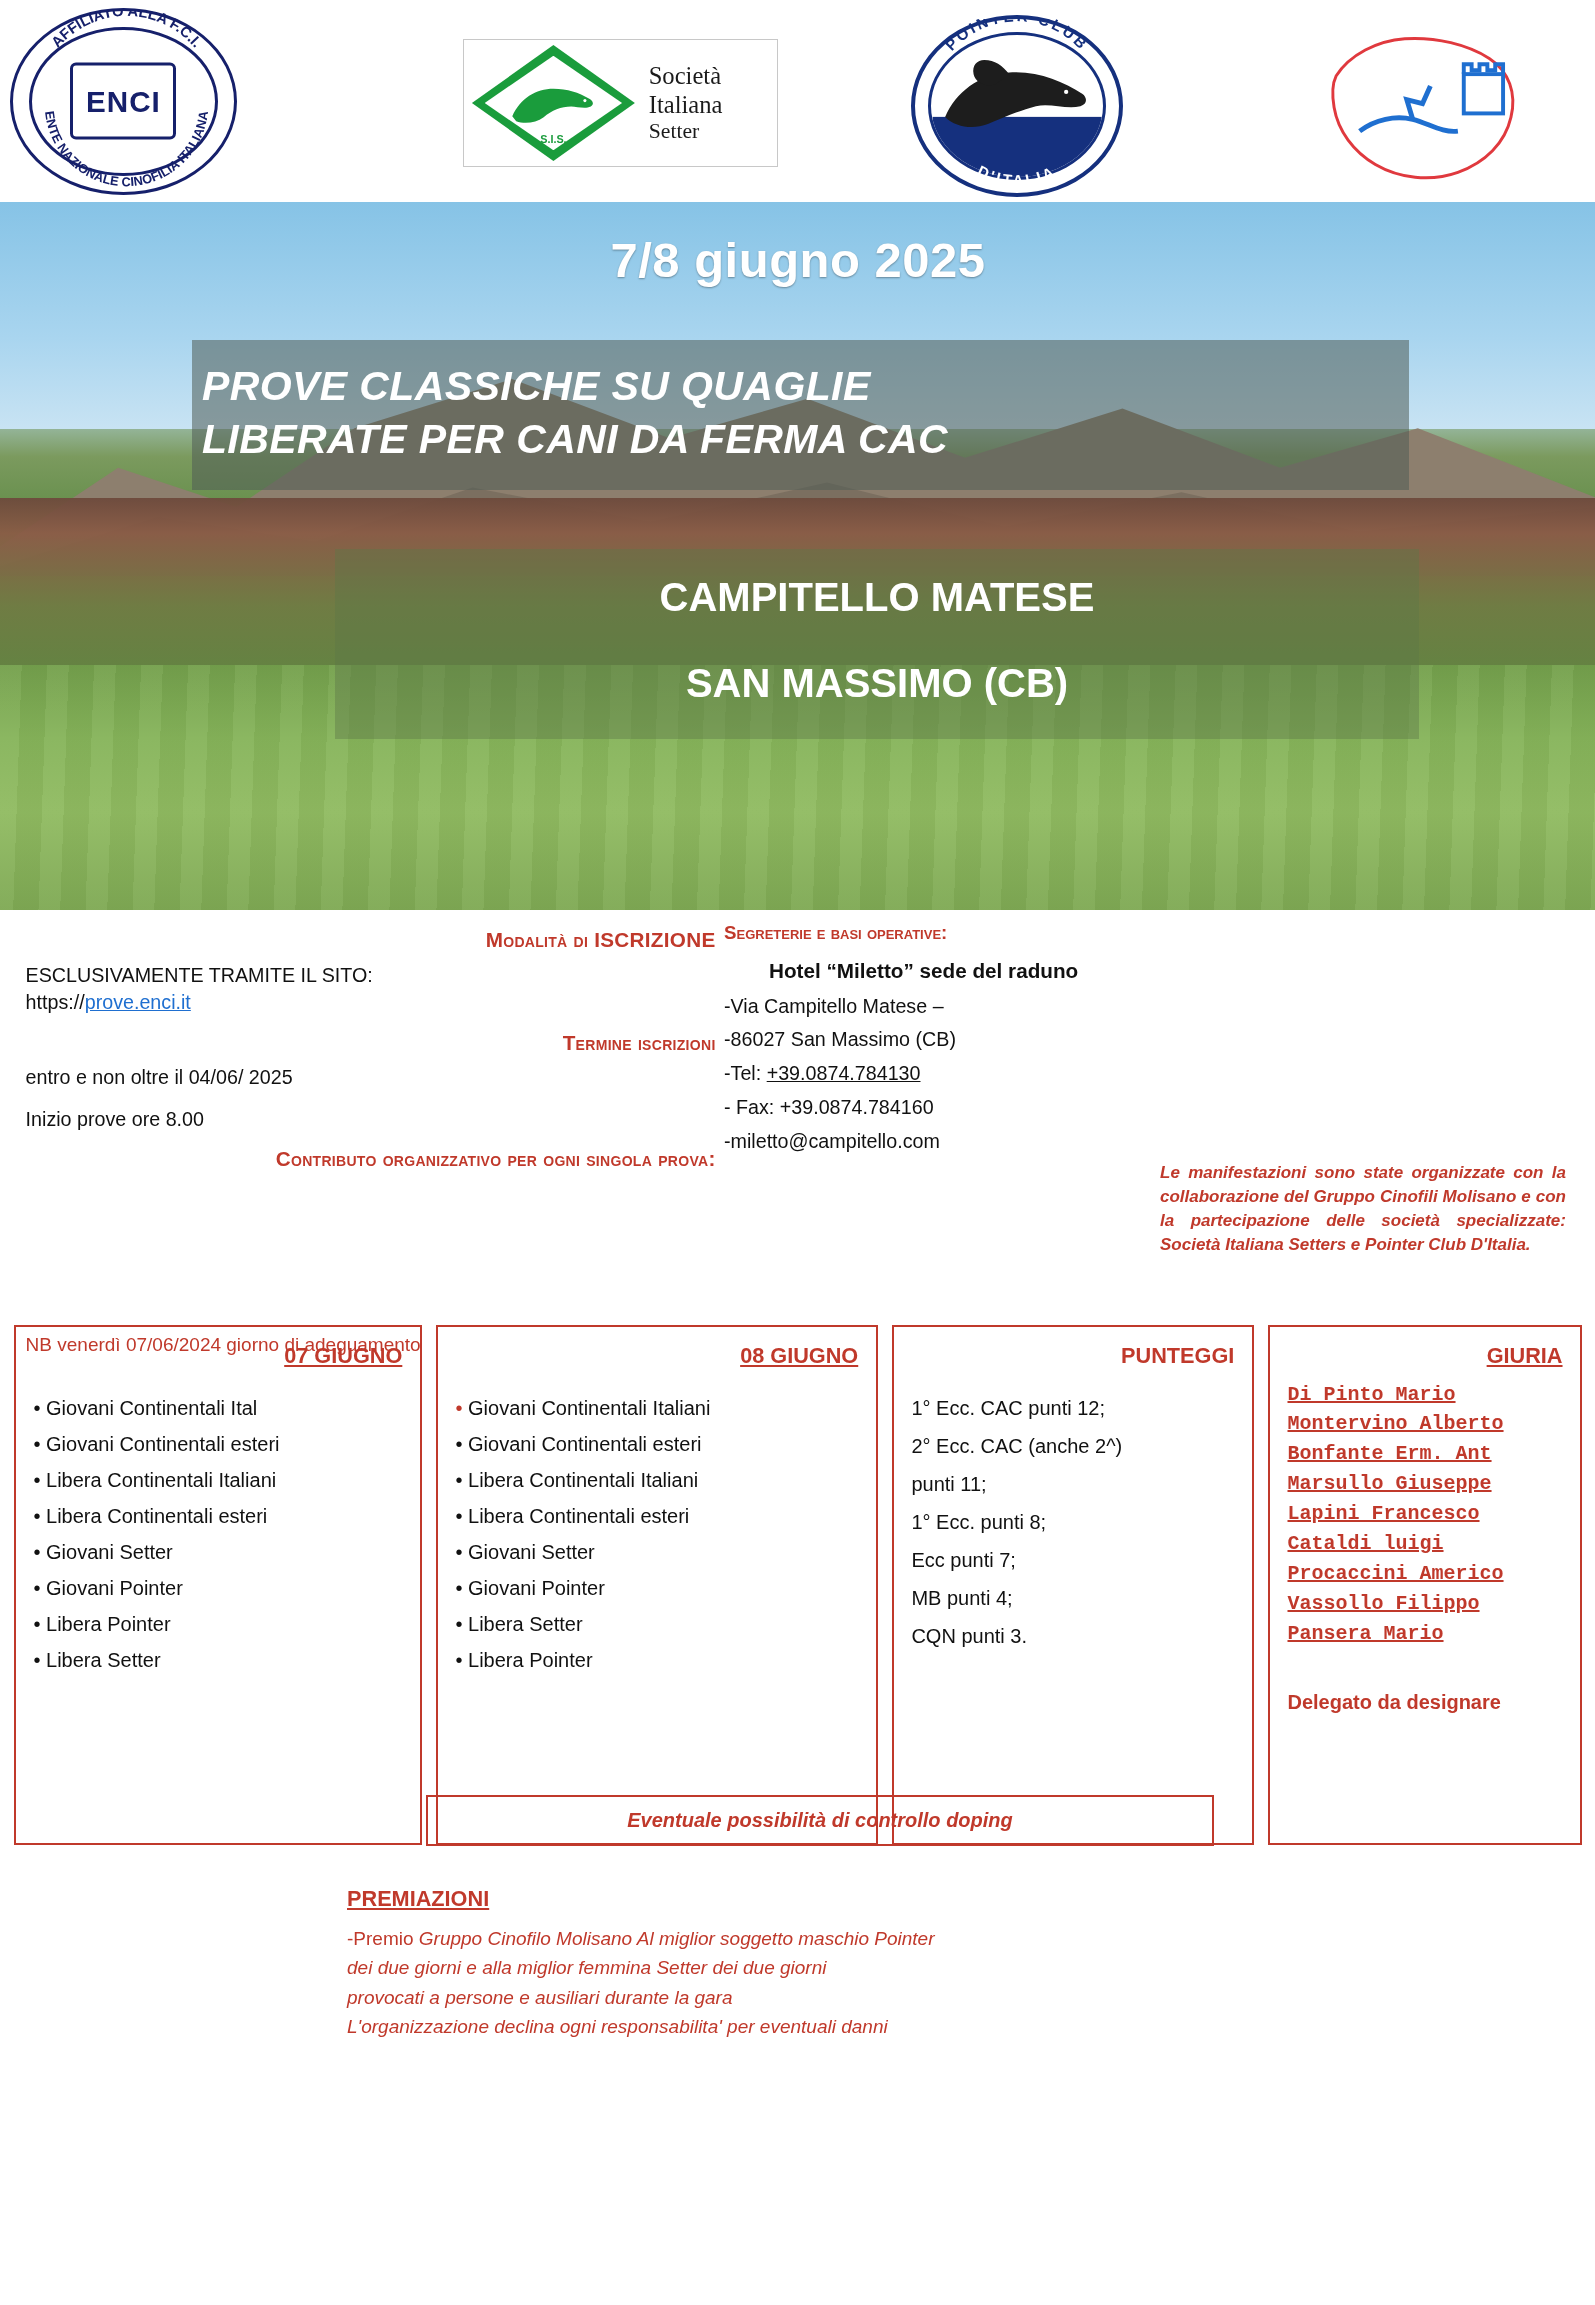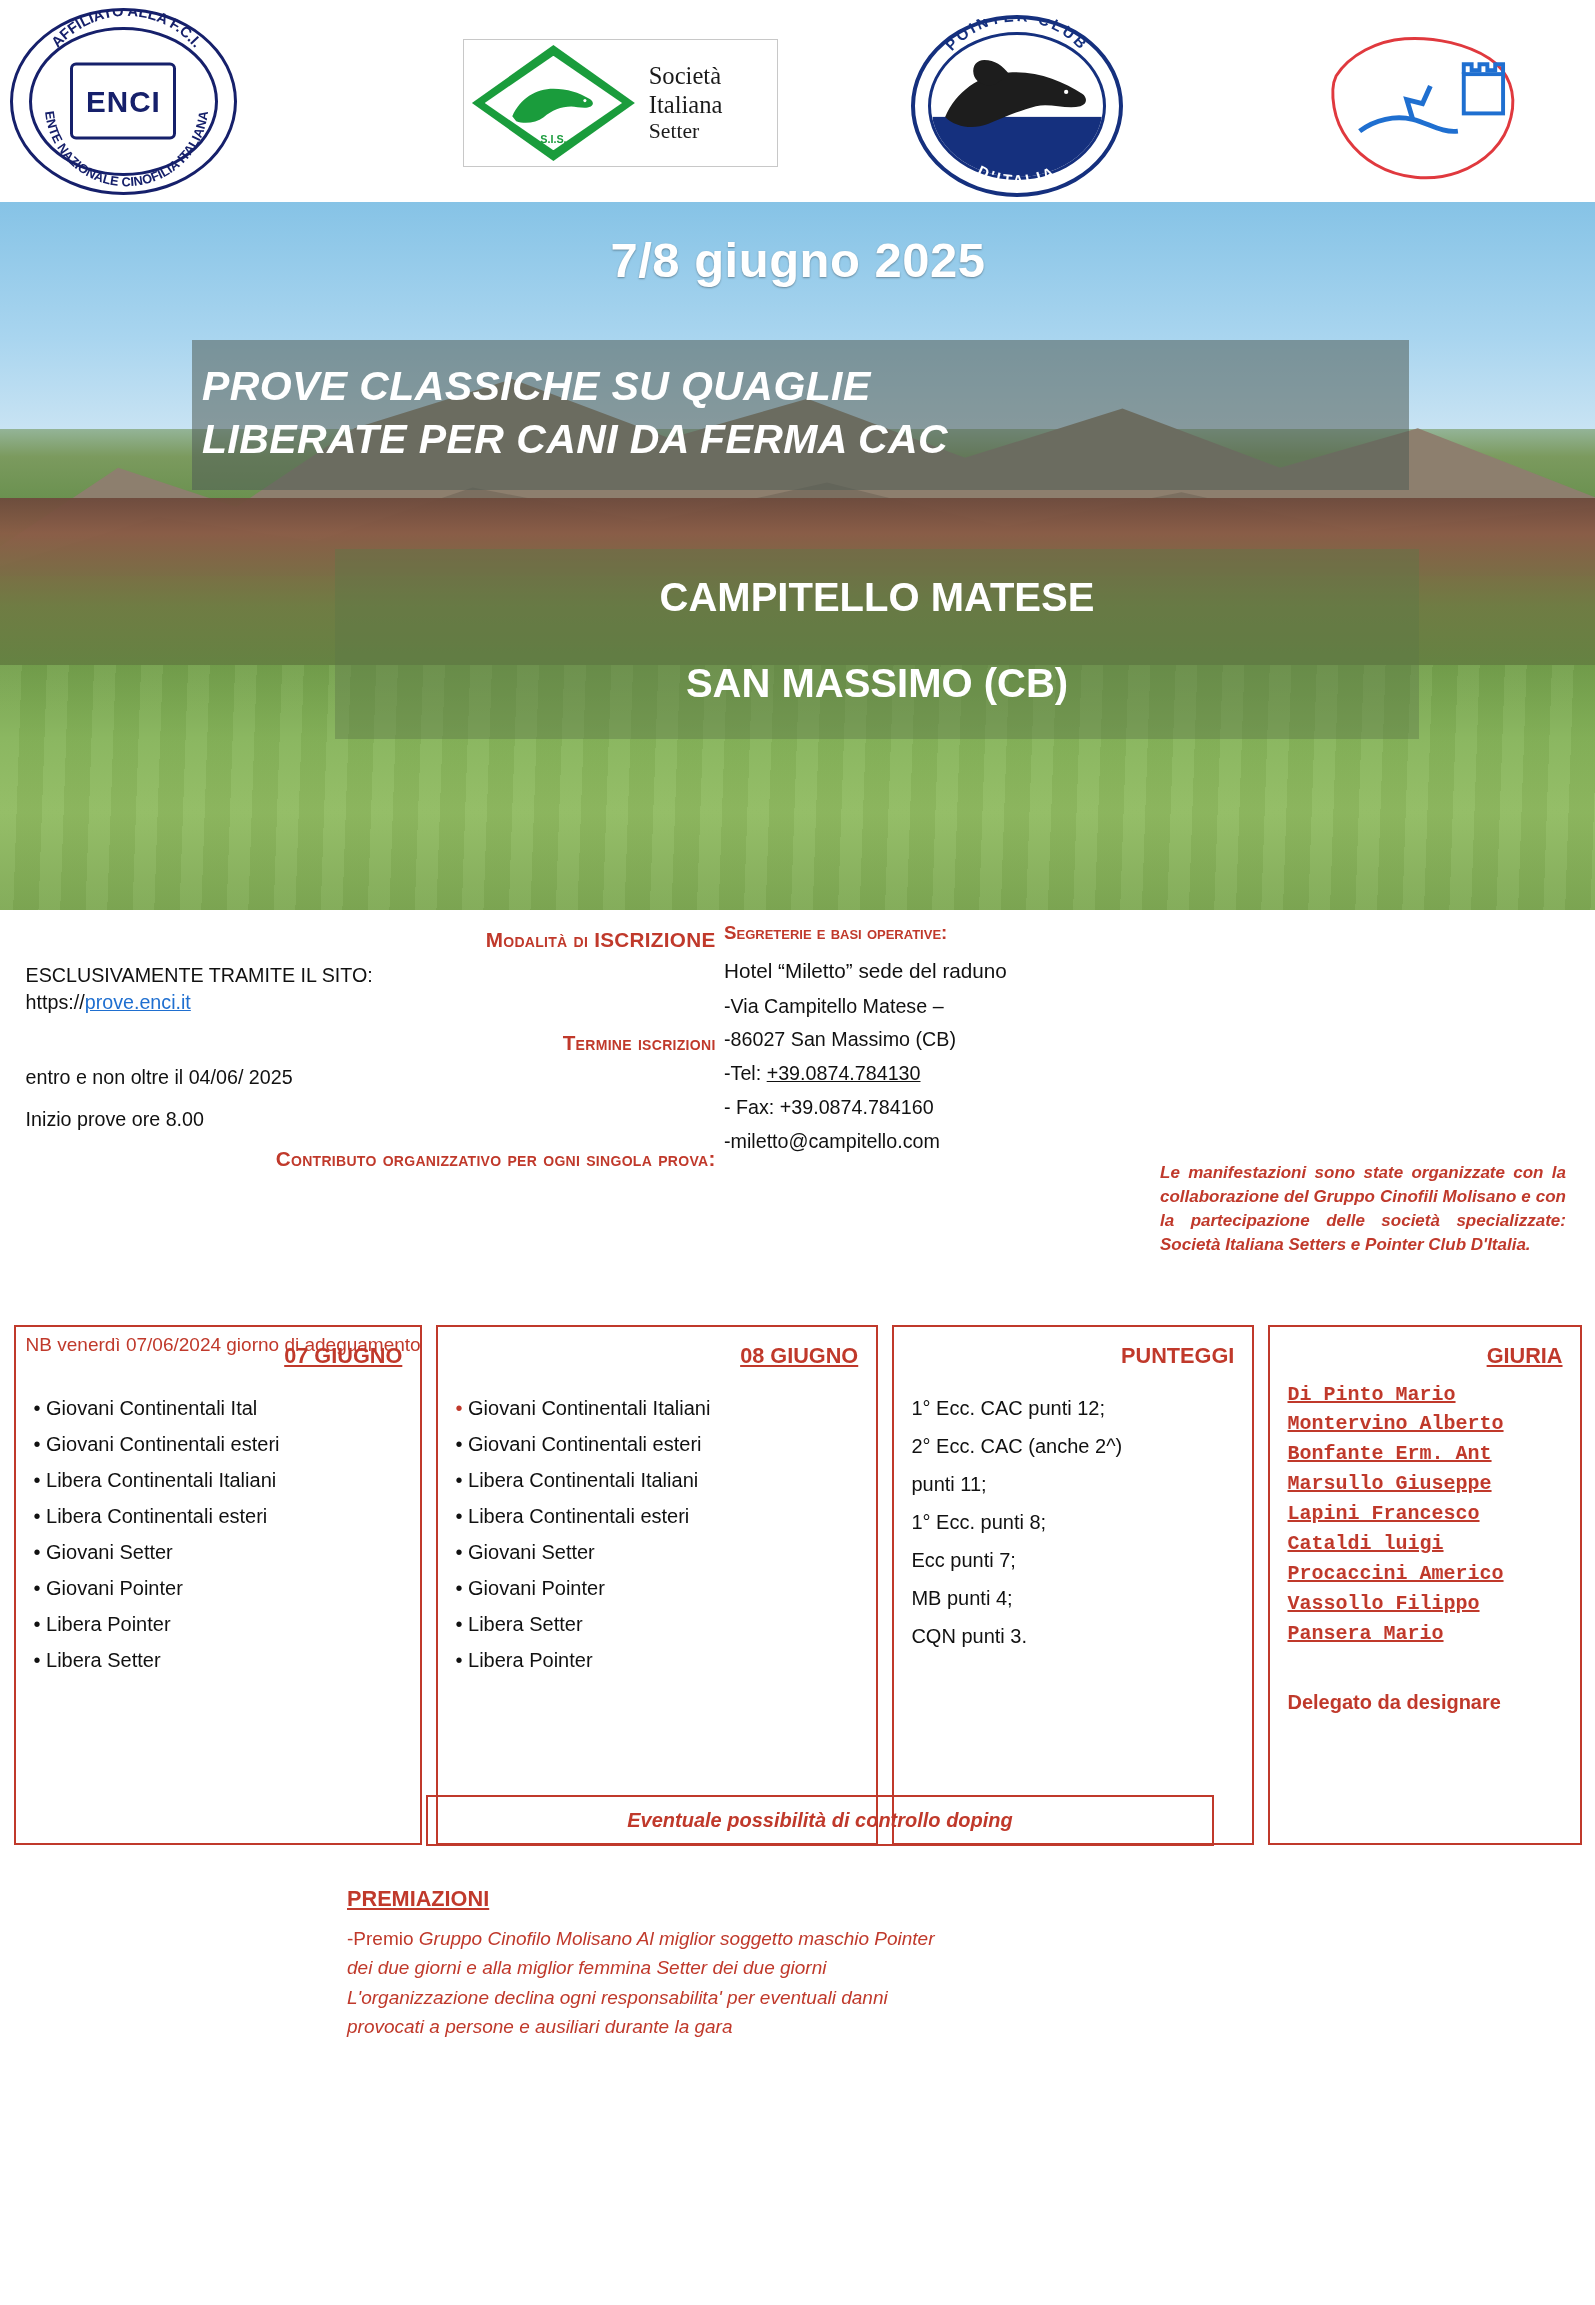--- a/index.html
+++ b/index.html
@@ -154,21 +154,21 @@
     color: #c0392b; font-weight: bold; font-size: 20.7px;
     font-variant: small-caps; letter-spacing:0.3px;
     margin: 0 0 9.9px 0;
     text-align: right;
   }
   .plain { font-size: 19.7px; color:#111; line-height: 1.4; margin: 0 0 13.8px 0; }
   .plain a { color:#1f6fd0; }
   .link-url { color:#2e74d6; text-decoration: underline; }
 
   .mid-title { color:#c0392b; font-weight:bold; font-size: 18.7px; font-variant: small-caps; margin-bottom: 15px; }
-  .mid-hotel { font-size: 20.7px; font-weight: normal; color:#111; margin-bottom: 11.8px; }
+  .mid-hotel { font-size: 20.7px; font-weight: bold; color:#111; margin-bottom: 11.8px; margin-left: 45px; }
   .mid-line { font-size: 19.7px; color:#111; margin-bottom: 10.8px; }
   .mid-line u { text-decoration: underline; }
 
   .right-note {
     color:#c0392b; font-weight: bold; font-style: italic;
     font-size: 17px; line-height: 1.42; text-align: justify;
   }
 
   .nb-line {
     position:absolute; left: 25.6px; top: 424px;
@@ -426,16 +426,16 @@
 <div class="doping-box">
   <div class="txt">Eventuale possibilità di controllo doping</div>
 </div>
 
 <div class="premiazioni">
   <div class="prem-title">PREMIAZIONI</div>
   <div class="prem-line">
     <span class="nonital">-Premio </span><span>Gruppo Cinofilo Molisano  Al  miglior soggetto maschio Pointer</span>
   </div>
   <div class="prem-line">dei due  giorni   e alla miglior femmina Setter dei due giorni</div>
+  <div class="prem-line">provocati a persone e ausiliari durante la gara</div>
   <div class="prem-line just">L'organizzazione  declina  ogni  responsabilita'  per  eventuali  danni</div>
-  <div class="prem-line">provocati a persone e ausiliari durante la gara</div>
 </div>
 
 
 </body></html>

